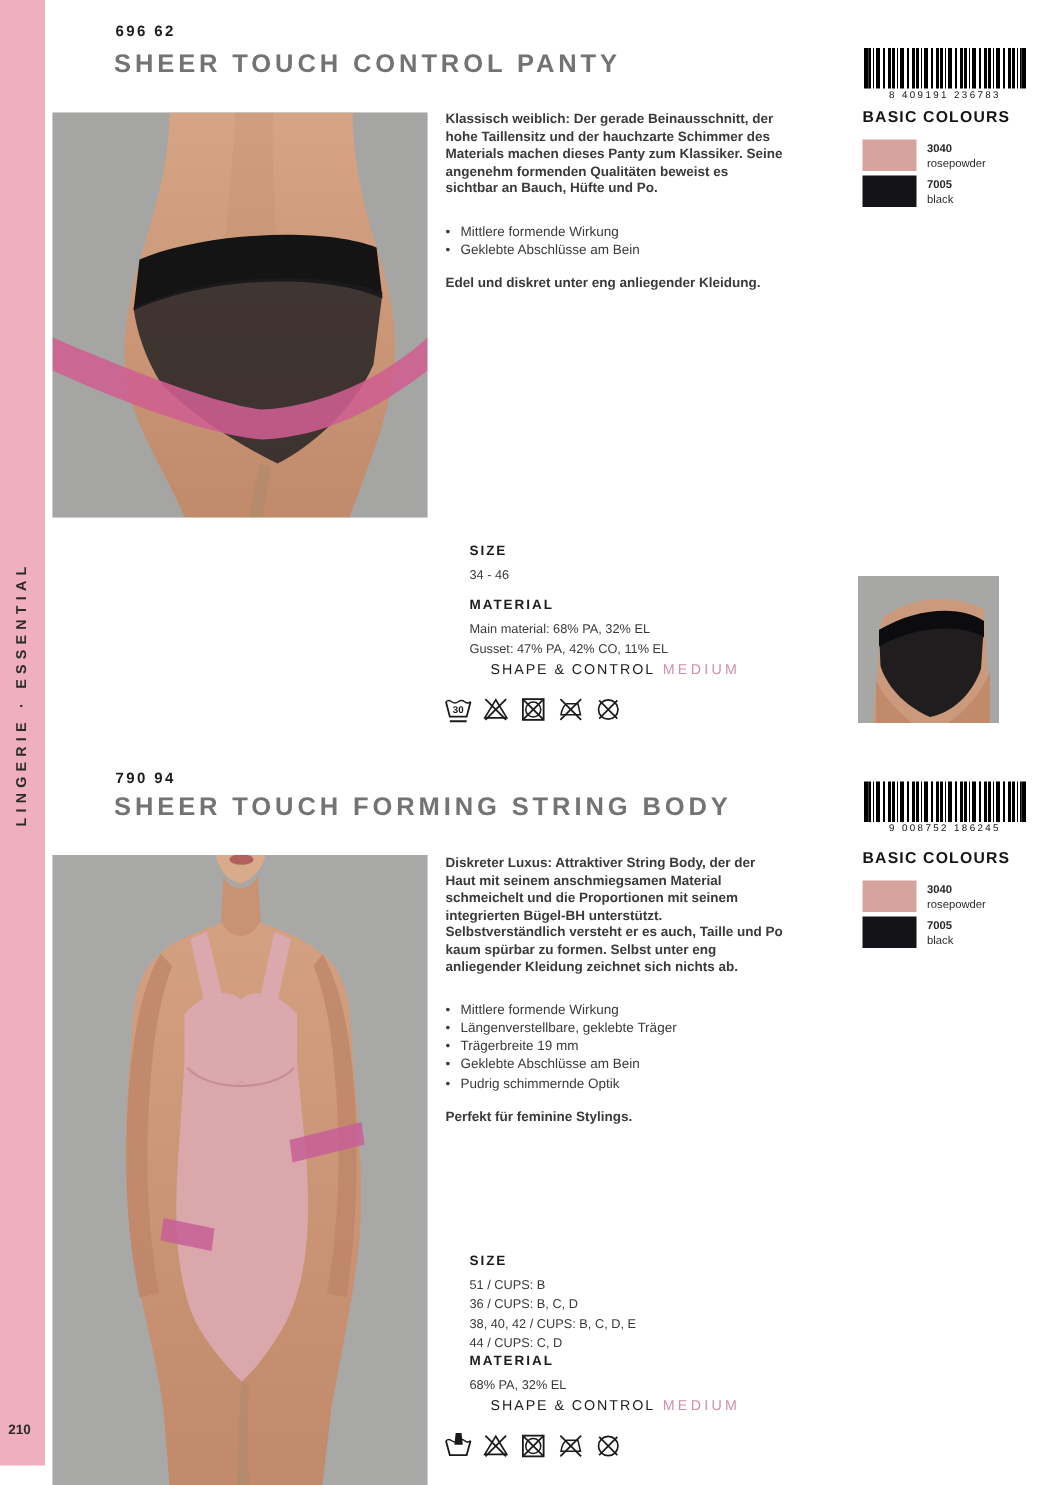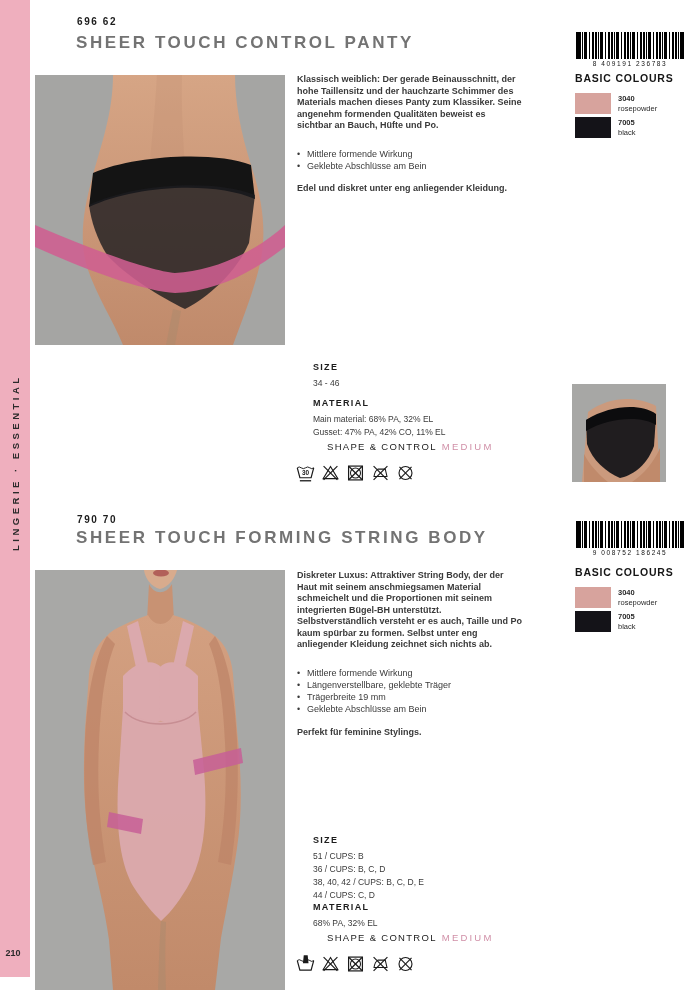--- a/index.html
+++ b/index.html
@@ -189,21 +189,21 @@
   <svg viewBox="0 0 94 98" width="94" height="98">
     <rect width="94" height="98" fill="#a7a7a5"></rect>
     <path d="M16,28 C38,12 64,12 84,22 L88,98 L10,98 Z" fill="#cb9a7d"></path>
     <path d="M12,70 L12,98 L36,98 C26,90 17,80 12,70 Z" fill="#c08a6b"></path>
     <path d="M88,64 L88,98 L60,98 C72,90 82,78 88,64 Z" fill="#c08a6b"></path>
     <path d="M14,36 C40,22 70,22 84,32 L82,62 C74,84 58,92 48,94 C34,88 20,76 15,60 Z" fill="#16161a" opacity="0.95"></path>
     <path d="M14,36 C40,20 70,20 84,30 L84,41 C68,31 36,34 14,47 Z" fill="#0c0c0e"></path>
   </svg>
 </div>
 
-<div class="product-code" id="code1">790 70</div>
+<div class="product-code" id="code1">790 94</div>
 <div class="product-title" id="title1">SHEER TOUCH FORMING STRING BODY</div>
 
 <div class="photo" id="photo1">
   <svg viewBox="0 0 250 420" width="250" height="420">
     <defs>
       <linearGradient id="skin1" x1="0" y1="0" x2="0" y2="1">
         <stop offset="0" stop-color="#d3a081"></stop>
           <stop offset="1" stop-color="#c18a6a"></stop>
       </linearGradient>
     </defs>
@@ -226,20 +226,21 @@
   </svg>
 </div>
 
 <div class="desc" id="desc1">
   <p>Diskreter Luxus: Attraktiver String Body, der der Haut mit seinem anschmiegsamen Material schmeichelt und die Proportionen mit seinem integrierten Bügel-BH unterstützt. Selbstverständlich versteht er es auch, Taille und Po kaum spürbar zu formen. Selbst unter eng anliegender Kleidung zeichnet sich nichts ab.</p>
   <ul>
       <li>Mittlere formende Wirkung</li>
       <li>Längenverstellbare, geklebte Träger</li>
       <li>Trägerbreite 19 mm</li>
       <li>Geklebte Abschlüsse am Bein</li>
+      <li>Pudrig schimmernde Optik</li>
     </ul>
   <p>Perfekt für feminine Stylings.</p>
 </div>
 
 <div class="info" id="size1">
   <h4>SIZE</h4>
   <div>
       <div>51 / CUPS: B</div>
       <div>36 / CUPS: B, C, D</div>
       <div>38, 40, 42 / CUPS: B, C, D, E</div>

